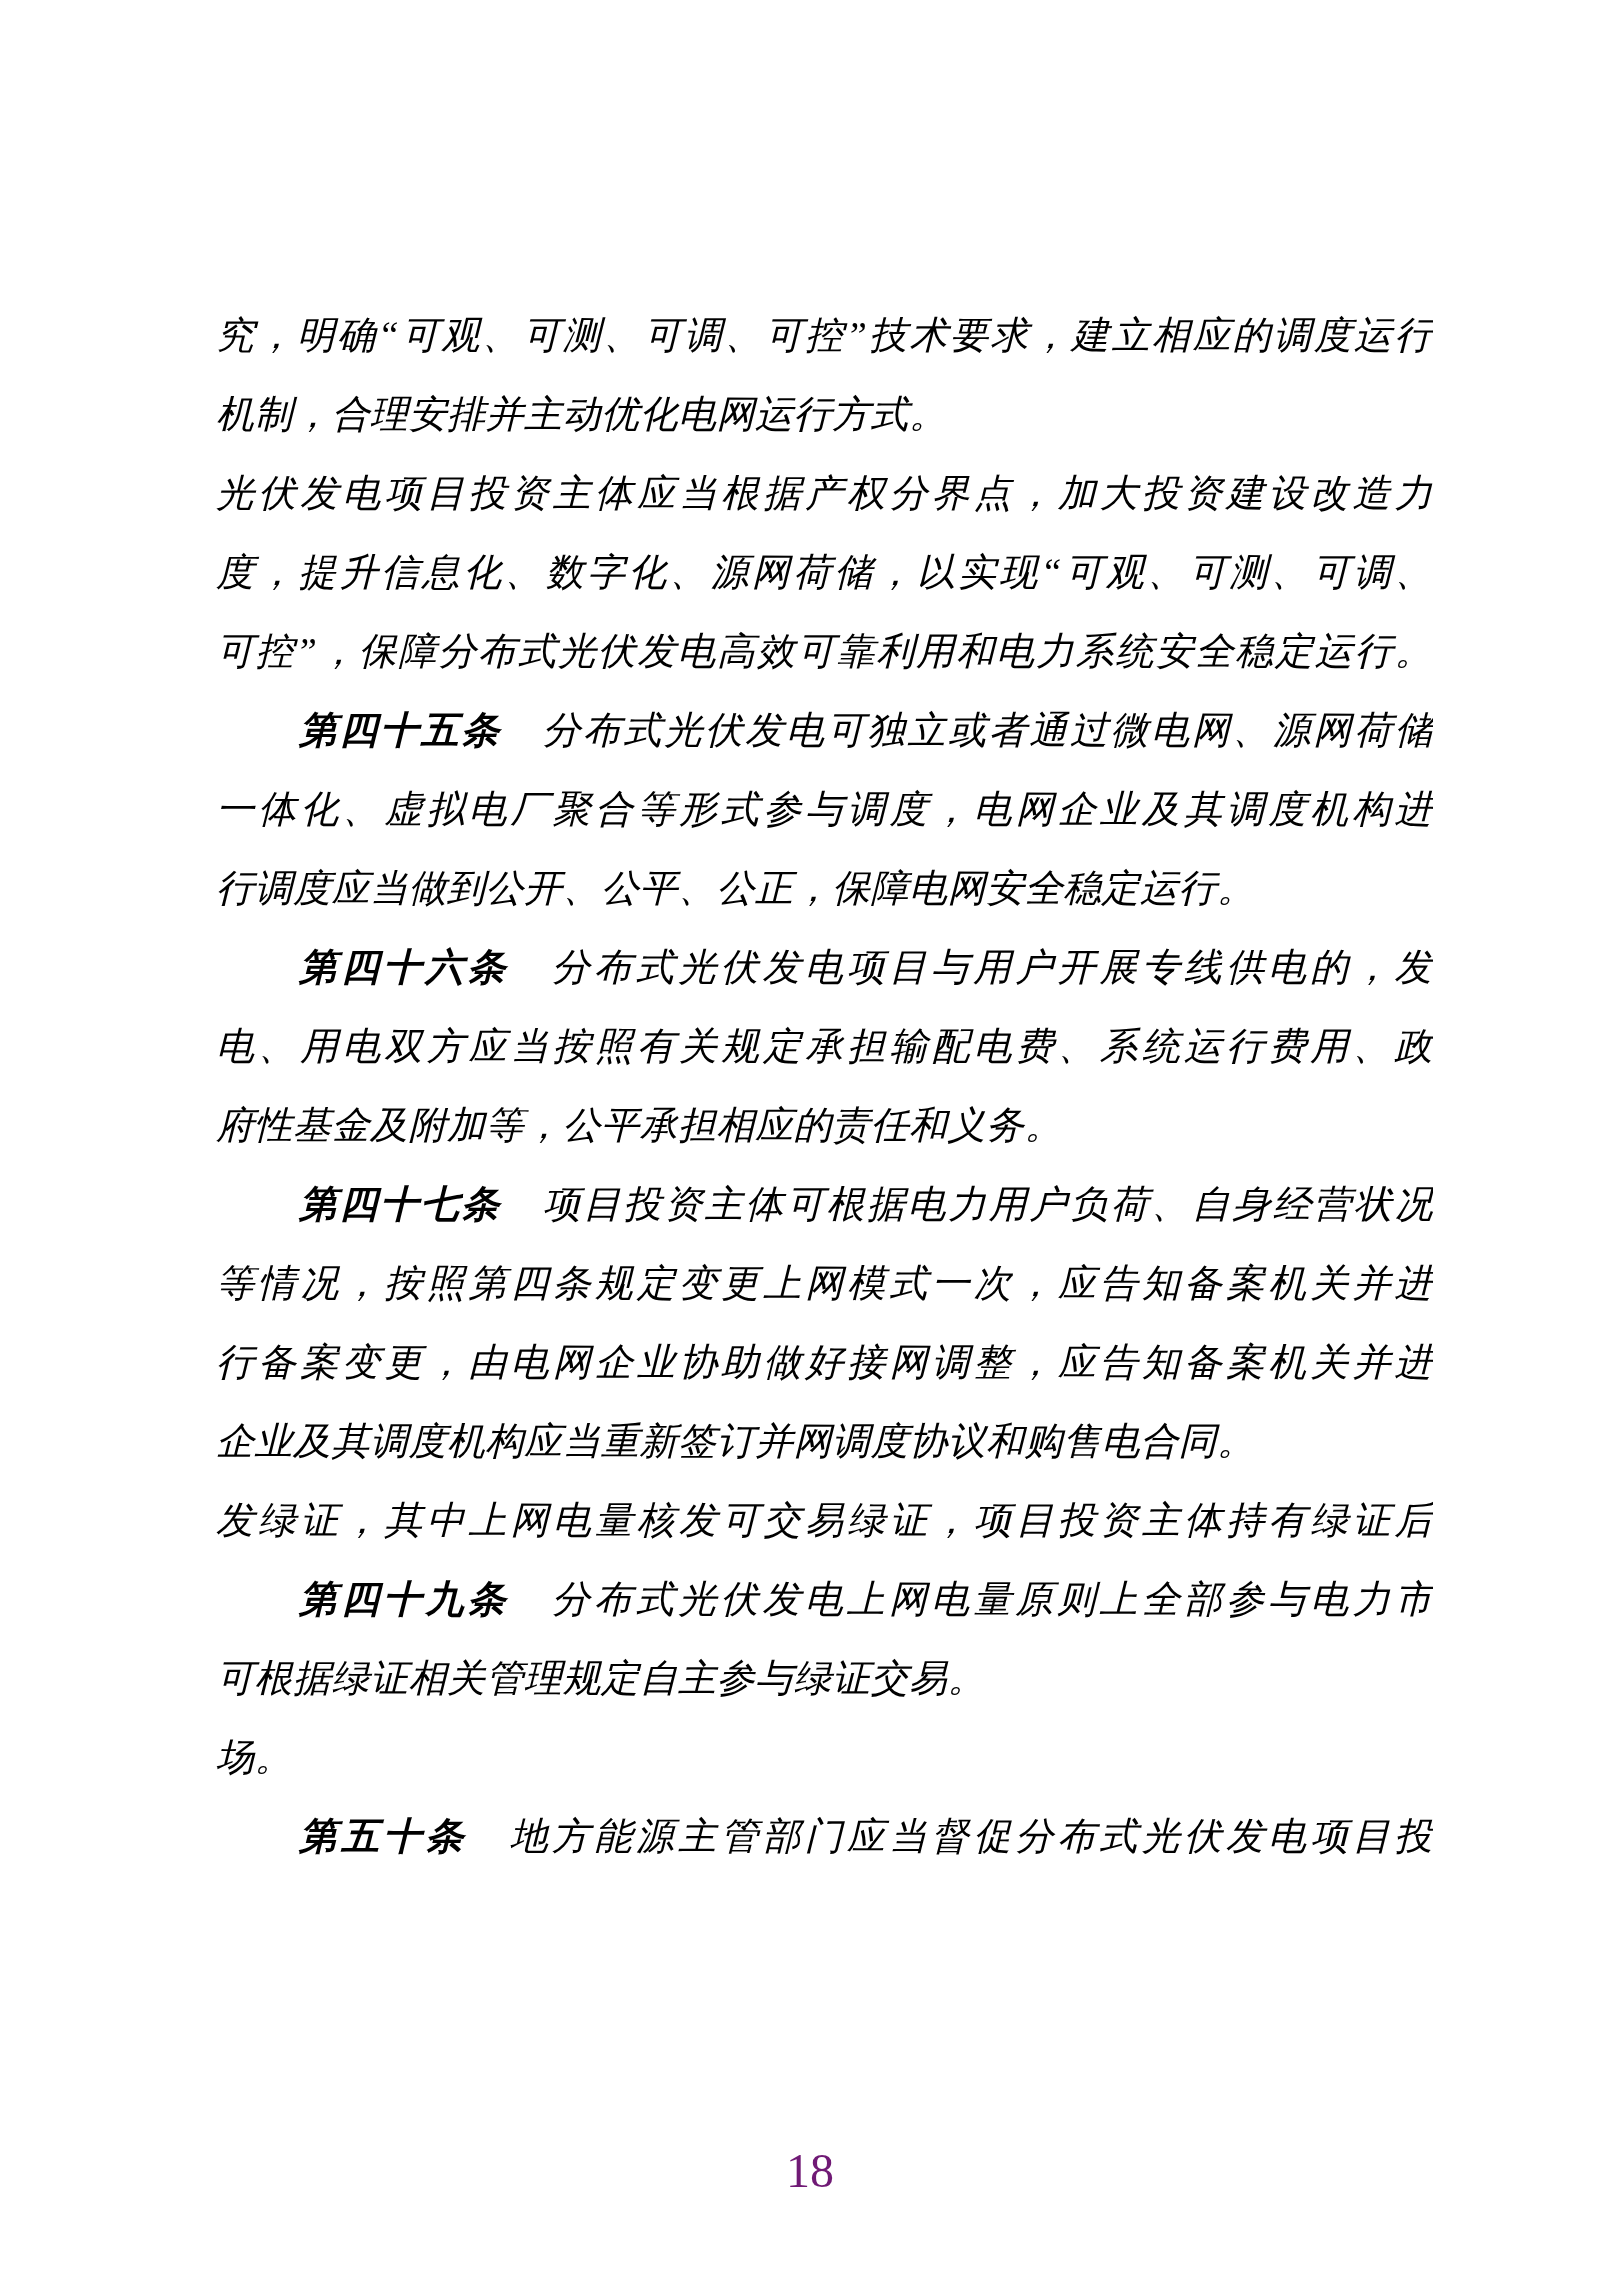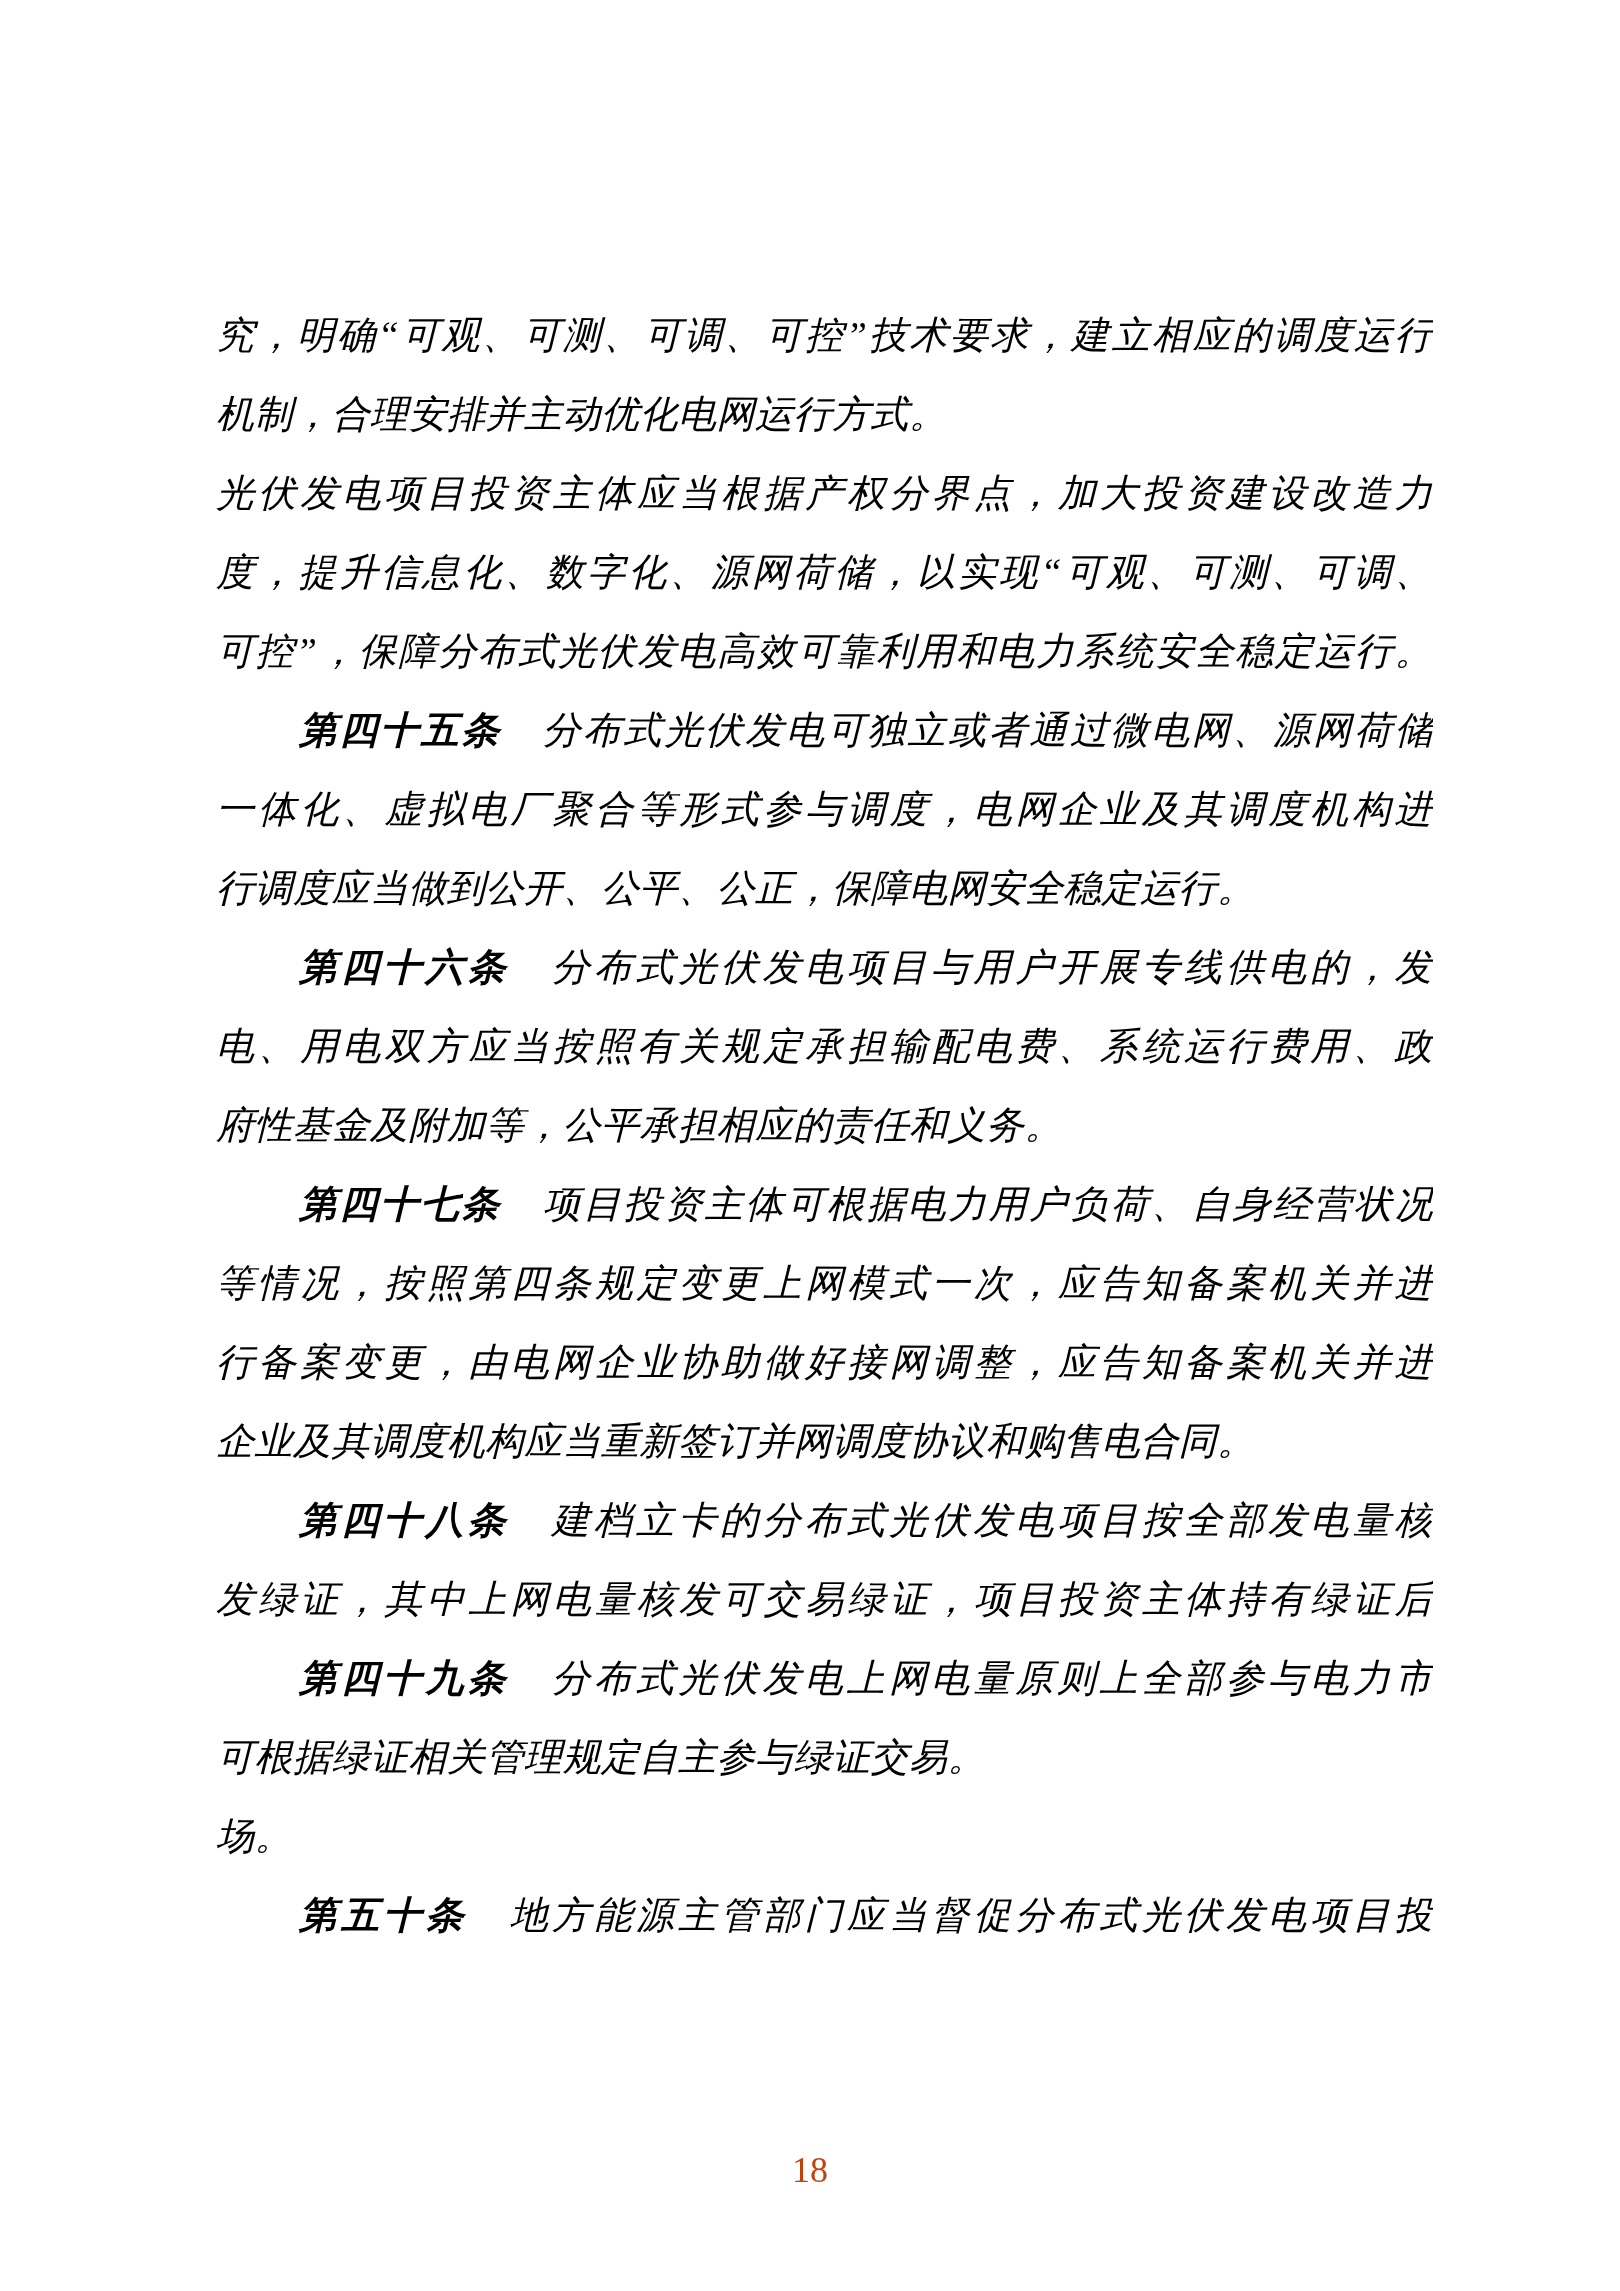--- a/index.html
+++ b/index.html
@@ -41,24 +41,24 @@
   }
   .art {
     font-weight: 700;
   }
   .page-number {
     position: absolute;
     top: 2149px;
     left: 0;
     width: 100%;
     text-align: center;
-    font-size: 36px;
+    font-size: 48px;
     line-height: 43px;
     font-family: "Liberation Serif", "DejaVu Serif", serif;
-    color: #c2410c;
+    color: #701a75;
   }
 </style>
 </head>
 <body>
 
 <div class="page">
   <div class="doc-body">
     <div class="line"><span>究，明确“可观、可测、可调、可控”技术要求，建立相应的调度运行</span></div>
     <div class="line end"><span>机制，合理安排并主动优化电网运行方式。</span></div>
     <div class="line"><span>光伏发电项目投资主体应当根据产权分界点，加大投资建设改造力</span></div>
@@ -67,21 +67,20 @@
     <div class="line indent"><span class="art">第四十五条</span><span>　分布式光伏发电可独立或者通过微电网、源网荷储</span></div>
     <div class="line"><span>一体化、虚拟电厂聚合等形式参与调度，电网企业及其调度机构进</span></div>
     <div class="line end"><span>行调度应当做到公开、公平、公正，保障电网安全稳定运行。</span></div>
     <div class="line indent"><span class="art">第四十六条</span><span>　分布式光伏发电项目与用户开展专线供电的，发</span></div>
     <div class="line"><span>电、用电双方应当按照有关规定承担输配电费、系统运行费用、政</span></div>
     <div class="line end"><span>府性基金及附加等，公平承担相应的责任和义务。</span></div>
     <div class="line indent"><span class="art">第四十七条</span><span>　项目投资主体可根据电力用户负荷、自身经营状况</span></div>
     <div class="line"><span>等情况，按照第四条规定变更上网模式一次，应告知备案机关并进</span></div>
     <div class="line"><span>行备案变更，由电网企业协助做好接网调整，应告知备案机关并进</span></div>
     <div class="line end"><span>企业及其调度机构应当重新签订并网调度协议和购售电合同。</span></div>
-    <div class="line indent"><span class="art">第四十八条</span><span>　建档立卡的分布式光伏发电项目按全部发电量核</span></div>
     <div class="line"><span>发绿证，其中上网电量核发可交易绿证，项目投资主体持有绿证后</span></div>
     <div class="line indent"><span class="art">第四十九条</span><span>　分布式光伏发电上网电量原则上全部参与电力市</span></div>
     <div class="line end"><span>可根据绿证相关管理规定自主参与绿证交易。</span></div>
     <div class="line end"><span>场。</span></div>
     <div class="line indent"><span class="art">第五十条</span><span>　地方能源主管部门应当督促分布式光伏发电项目投</span></div>
   </div>
   <div class="page-number">18</div>
 </div>
 
 

